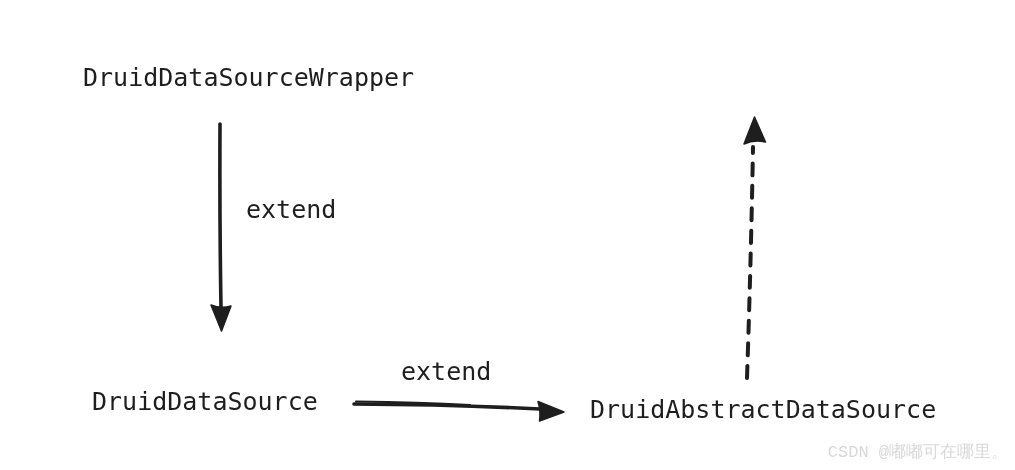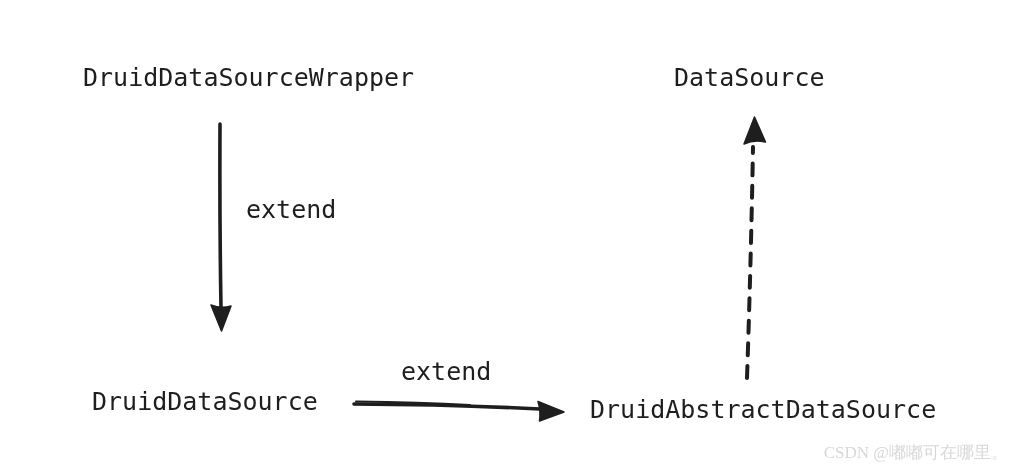--- a/index.html
+++ b/index.html
@@ -45,21 +45,21 @@
     color: var(--ink);
     font-size: 25px;
     line-height: 28px;
     white-space: nowrap;
   }
   .watermark {
     position: absolute;
     top: 442px;
     right: 7px;
     color: var(--watermark);
-    font-family: Liberation Serif, serif;
+    font-family: Liberation Mono, monospace;
     font-size: 17px;
     line-height: 22px;
     white-space: nowrap;
   }
 </style>
 </head>
 <body>
 
 <div class="canvas">
 
@@ -77,21 +77,20 @@
     </g>
 
     <g>
       <path class="shaft dashed" d="M 747 378 Q 751 260 753 147"></path>
       <path class="head" d="M 754.5 117 L 744 144 Q 754 139.5 765.5 142 Z"></path>
     </g>
   </svg>
 
   <div class="node-label" style="left:83px; top:64px">DruidDataSourceWrapper</div>
 
-  <div class="node-label" style="left:674px; top:64px">DataSource</div>
 
   <div class="node-label" style="left:92px; top:388px">DruidDataSource</div>
 
   <div class="node-label" style="left:590px; top:396px">DruidAbstractDataSource</div>
 
   <div class="edge-label" style="left:246px; top:196px">extend</div>
 
   <div class="edge-label" style="left:401px; top:358px">extend</div>
 
 

